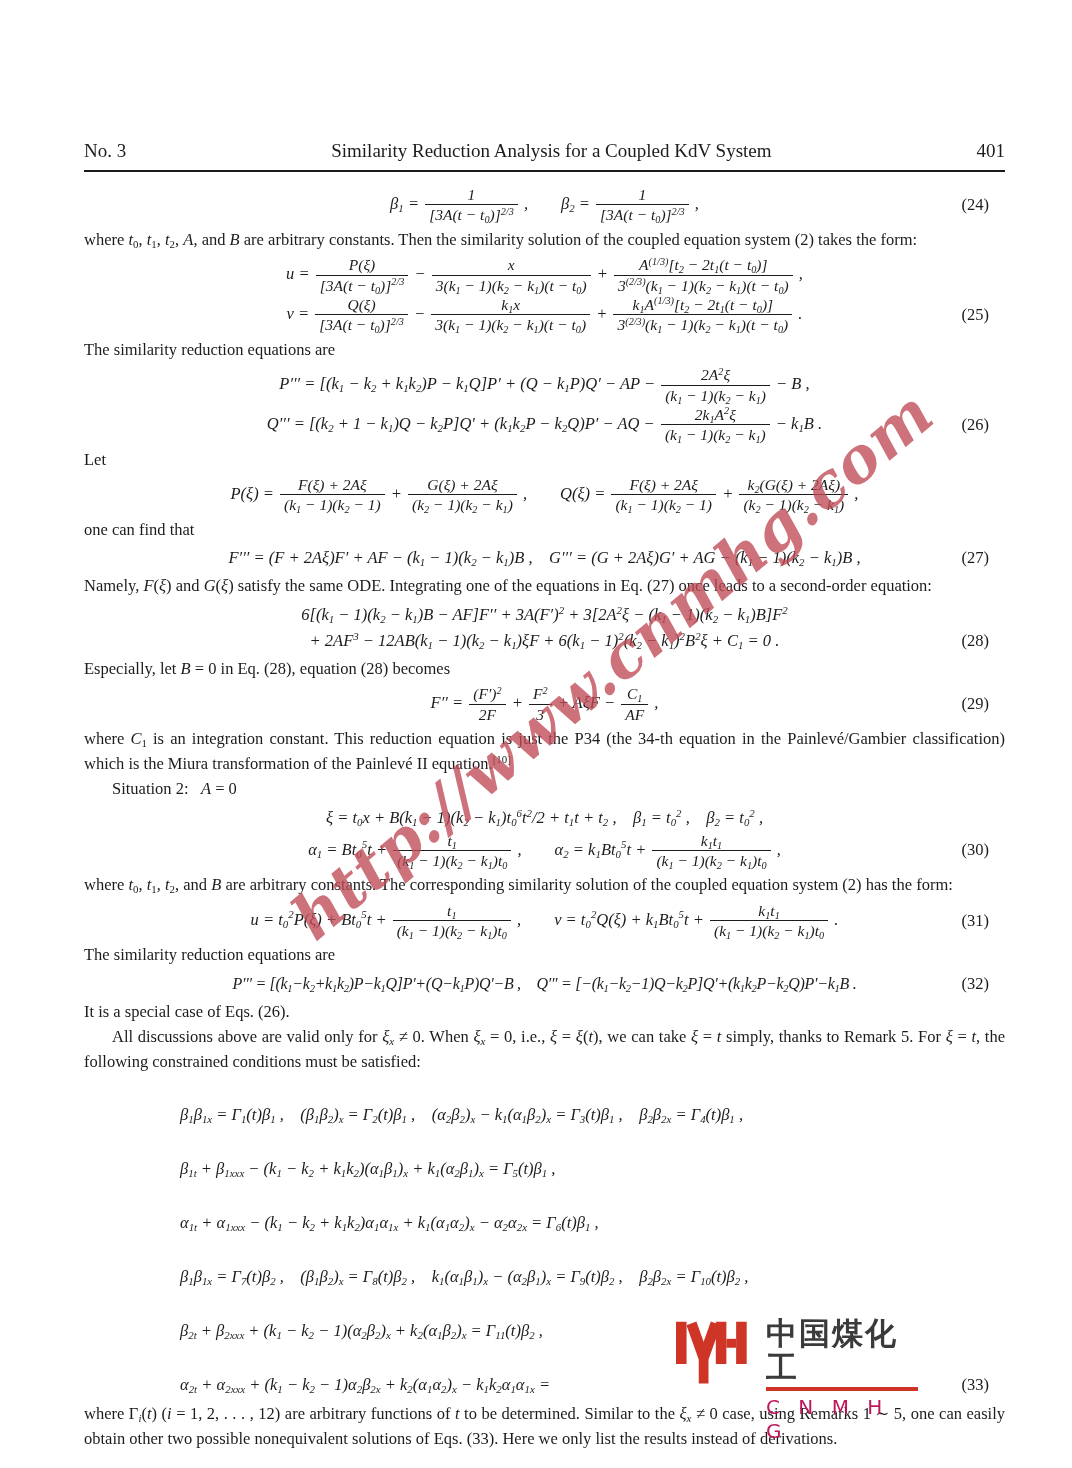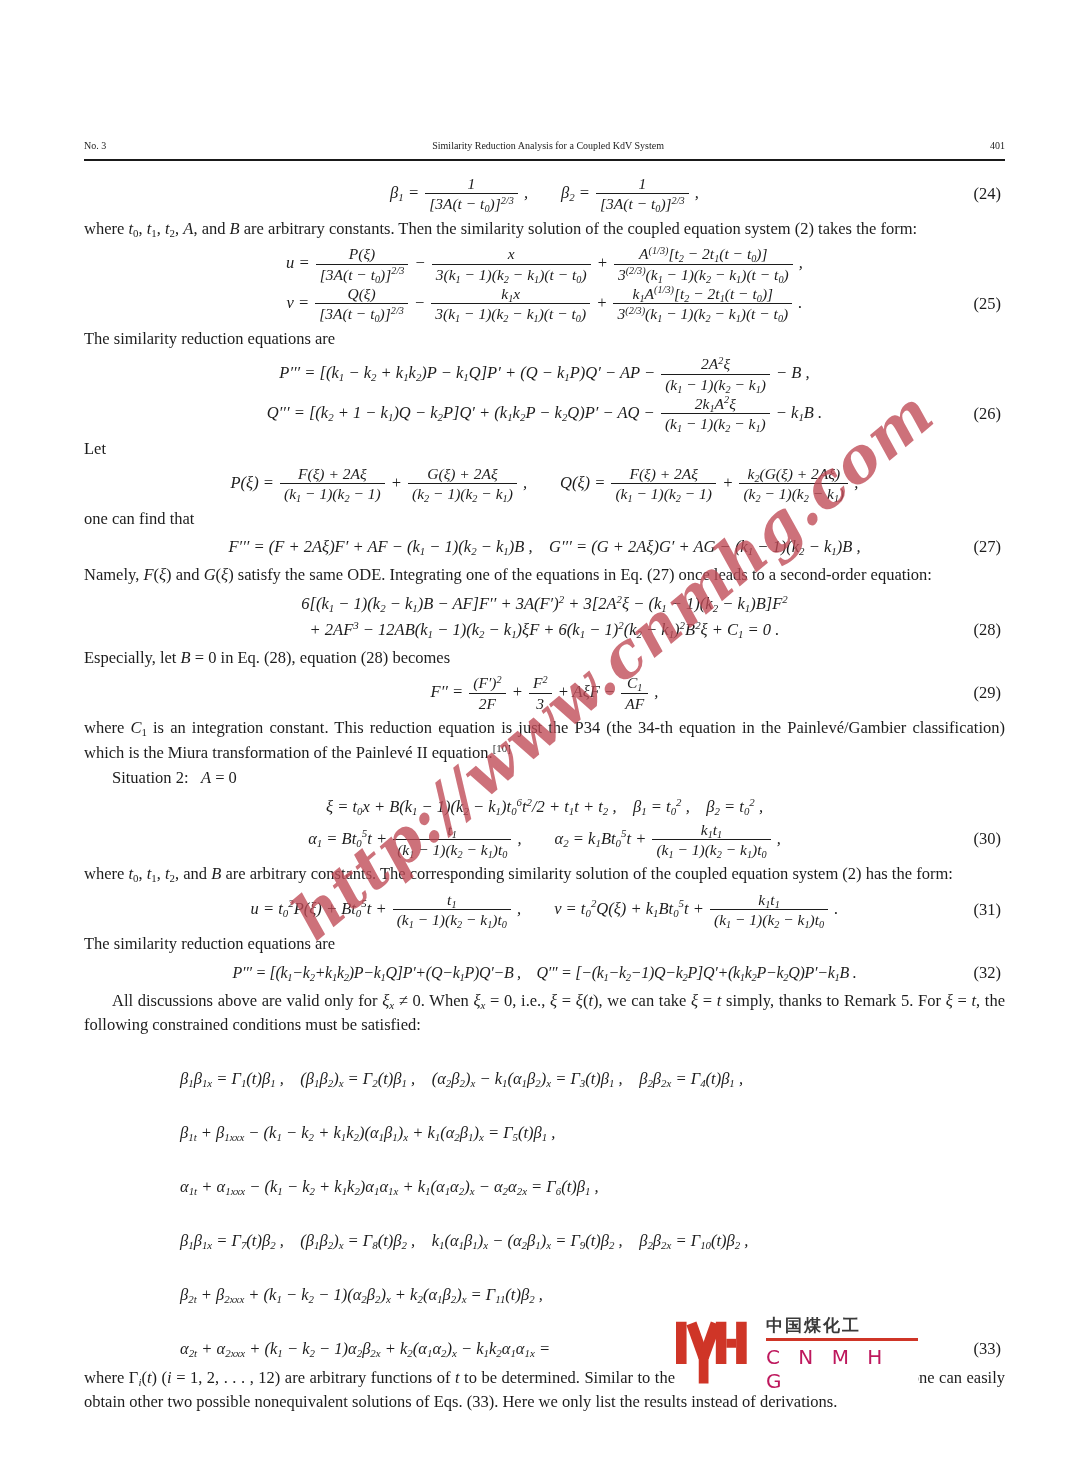--- a/index.html
+++ b/index.html
@@ -1,45 +1,45 @@
 <!DOCTYPE html>
 <html><head>
 <meta charset="utf-8">
 <style>
   html,body{margin:0;padding:0;background:#fff;}
   .page{position:relative;width:1072px;height:1468px;background:#fff;overflow:hidden;
         font-family:"Liberation Serif","DejaVu Serif",serif;color:#1c1c1c;
         border-bottom:2px solid #ededed;}
   .inner{position:absolute;left:84px;top:140px;width:921px;}
   .pghead{display:flex;justify-content:space-between;align-items:baseline;
-          font-size:10px;padding-bottom:8px;border-bottom:2.5px solid #1a1a1a;}
+          font-size:19px;padding-bottom:8px;border-bottom:2.5px solid #1a1a1a;}
   .pghead .ttl{flex:1;text-align:center;}
   .body{margin-top:14px;font-size:16.5px;line-height:24.5px;}
   .para{margin:1px 0;text-align:justify;}
   .para.indent{text-indent:28px;}
   .eq{margin:4px 0;font-style:italic;}
   .eq-line{position:relative;text-align:center;margin:2px 0;line-height:24px;}
   .eq.left .eq-line{text-align:left;padding-left:96px;line-height:26px;margin-top:28px;}
   .eq.wide .eq-line{font-size:16px;letter-spacing:-0.3px;}
-  .eqnum{position:absolute;right:4px;top:50%;transform:translateY(-50%);
+  .eqnum{position:absolute;right:16px;top:50%;transform:translateY(-50%);
          font-style:normal;font-size:16.5px;letter-spacing:0;}
   .frac{display:inline-block;vertical-align:middle;text-align:center;
         font-size:15.5px;margin:0 2px;}
   .frac .num{display:block;padding:0 4px 1px;line-height:1.12;}
   .frac .den{display:block;border-top:1px solid #1c1c1c;padding:1px 4px 0;line-height:1.12;}
   sub,sup{font-size:66%;line-height:0;}
   sup{vertical-align:0.55em;margin-top:40px;} sub{vertical-align:-0.3em;}
   .watermark{position:absolute;left:278px;top:898px;transform:rotate(-40deg);
              transform-origin:0 0;font-family:"DejaVu Serif",serif;
              font-style:italic;font-weight:bold;font-size:62px;white-space:nowrap;
              opacity:0.78;z-index:5;pointer-events:none;letter-spacing:1px;}
   .logo{position:absolute;left:676px;top:1310px;width:242px;height:84px;background:#fff;
         display:flex;align-items:flex-start;gap:12px;z-index:6;}
   .logo .txt{padding-top:6px;}
-  .logo .cn{font-size:17px;font-weight:600;color:#3a3a3a;letter-spacing:2px;
+  .logo .cn{font-size:31px;font-weight:600;color:#3a3a3a;letter-spacing:2px;
             line-height:1.1;font-family:"DejaVu Sans",sans-serif;}
   .logo .rule{height:3.5px;width:152px;margin:3px 0 4px;}
   .logo .en{font-size:20px;color:#be185d;letter-spacing:6px;
             font-family:"DejaVu Sans",sans-serif;}
 </style>
 </head>
 <body>
 
 <div class="page">
   <div class="inner">
@@ -86,20 +86,21 @@
           <div class="eq-line">α<sub>1</sub> = Bt<sub>0</sub><sup>5</sup>t + <span class="frac"><span class="num">t<sub>1</sub></span><span class="den">(k<sub>1</sub> − 1)(k<sub>2</sub> − k<sub>1</sub>)t<sub>0</sub></span></span> ,  α<sub>2</sub> = k<sub>1</sub>Bt<sub>0</sub><sup>5</sup>t + <span class="frac"><span class="num">k<sub>1</sub>t<sub>1</sub></span><span class="den">(k<sub>1</sub> − 1)(k<sub>2</sub> − k<sub>1</sub>)t<sub>0</sub></span></span> ,<span class="eqnum">(30)</span></div>
         </div>
         <div class="para">where <i>t</i><sub>0</sub>, <i>t</i><sub>1</sub>, <i>t</i><sub>2</sub>, and <i>B</i> are arbitrary constants.  The corresponding similarity solution of the coupled equation system (2) has the form:</div>
         <div class="eq">
           <div class="eq-line">u = t<sub>0</sub><sup>2</sup>P(ξ) + Bt<sub>0</sub><sup>5</sup>t + <span class="frac"><span class="num">t<sub>1</sub></span><span class="den">(k<sub>1</sub> − 1)(k<sub>2</sub> − k<sub>1</sub>)t<sub>0</sub></span></span> ,  v = t<sub>0</sub><sup>2</sup>Q(ξ) + k<sub>1</sub>Bt<sub>0</sub><sup>5</sup>t + <span class="frac"><span class="num">k<sub>1</sub>t<sub>1</sub></span><span class="den">(k<sub>1</sub> − 1)(k<sub>2</sub> − k<sub>1</sub>)t<sub>0</sub></span></span> .<span class="eqnum">(31)</span></div>
         </div>
         <div class="para">The similarity reduction equations are</div>
         <div class="eq wide">
           <div class="eq-line">P′′′ = [(k<sub>1</sub>−k<sub>2</sub>+k<sub>1</sub>k<sub>2</sub>)P−k<sub>1</sub>Q]P′+(Q−k<sub>1</sub>P)Q′−B , Q′′′ = [−(k<sub>1</sub>−k<sub>2</sub>−1)Q−k<sub>2</sub>P]Q′+(k<sub>1</sub>k<sub>2</sub>P−k<sub>2</sub>Q)P′−k<sub>1</sub>B .<span class="eqnum">(32)</span></div>
         </div>
+        <div class="para">It is a special case of Eqs. (26).</div>
         <div class="para indent">All discussions above are valid only for <i>ξ</i><sub><i>x</i></sub> ≠ 0.  When <i>ξ</i><sub><i>x</i></sub> = 0, i.e., <i>ξ</i> = <i>ξ</i>(<i>t</i>), we can take <i>ξ</i> = <i>t</i> simply, thanks to Remark 5.  For <i>ξ</i> = <i>t</i>, the following constrained conditions must be satisfied:</div>
         <div class="eq left">
           <div class="eq-line">β<sub>1</sub>β<sub>1x</sub> = Γ<sub>1</sub>(t)β<sub>1</sub> , (β<sub>1</sub>β<sub>2</sub>)<sub>x</sub> = Γ<sub>2</sub>(t)β<sub>1</sub> , (α<sub>2</sub>β<sub>2</sub>)<sub>x</sub> − k<sub>1</sub>(α<sub>1</sub>β<sub>2</sub>)<sub>x</sub> = Γ<sub>3</sub>(t)β<sub>1</sub> , β<sub>2</sub>β<sub>2x</sub> = Γ<sub>4</sub>(t)β<sub>1</sub> ,</div>
           <div class="eq-line">β<sub>1t</sub> + β<sub>1xxx</sub> − (k<sub>1</sub> − k<sub>2</sub> + k<sub>1</sub>k<sub>2</sub>)(α<sub>1</sub>β<sub>1</sub>)<sub>x</sub> + k<sub>1</sub>(α<sub>2</sub>β<sub>1</sub>)<sub>x</sub> = Γ<sub>5</sub>(t)β<sub>1</sub> ,</div>
           <div class="eq-line">α<sub>1t</sub> + α<sub>1xxx</sub> − (k<sub>1</sub> − k<sub>2</sub> + k<sub>1</sub>k<sub>2</sub>)α<sub>1</sub>α<sub>1x</sub> + k<sub>1</sub>(α<sub>1</sub>α<sub>2</sub>)<sub>x</sub> − α<sub>2</sub>α<sub>2x</sub> = Γ<sub>6</sub>(t)β<sub>1</sub> ,</div>
           <div class="eq-line">β<sub>1</sub>β<sub>1x</sub> = Γ<sub>7</sub>(t)β<sub>2</sub> , (β<sub>1</sub>β<sub>2</sub>)<sub>x</sub> = Γ<sub>8</sub>(t)β<sub>2</sub> , k<sub>1</sub>(α<sub>1</sub>β<sub>1</sub>)<sub>x</sub> − (α<sub>2</sub>β<sub>1</sub>)<sub>x</sub> = Γ<sub>9</sub>(t)β<sub>2</sub> , β<sub>2</sub>β<sub>2x</sub> = Γ<sub>10</sub>(t)β<sub>2</sub> ,</div>
           <div class="eq-line">β<sub>2t</sub> + β<sub>2xxx</sub> + (k<sub>1</sub> − k<sub>2</sub> − 1)(α<sub>2</sub>β<sub>2</sub>)<sub>x</sub> + k<sub>2</sub>(α<sub>1</sub>β<sub>2</sub>)<sub>x</sub> = Γ<sub>11</sub>(t)β<sub>2</sub> ,</div>
           <div class="eq-line">α<sub>2t</sub> + α<sub>2xxx</sub> + (k<sub>1</sub> − k<sub>2</sub> − 1)α<sub>2</sub>β<sub>2x</sub> + k<sub>2</sub>(α<sub>1</sub>α<sub>2</sub>)<sub>x</sub> − k<sub>1</sub>k<sub>2</sub>α<sub>1</sub>α<sub>1x</sub> =<span class="eqnum">(33)</span></div>
         </div>
         <div class="para">where Γ<sub><i>i</i></sub>(<i>t</i>) (<i>i</i> = 1, 2, . . . , 12) are arbitrary functions of <i>t</i> to be determined.  Similar to the <i>ξ</i><sub><i>x</i></sub> ≠ 0 case, using Remarks 1 ∼ 5, one can easily obtain other two possible nonequivalent solutions of Eqs. (33).  Here we only list the results instead of derivations.</div>

